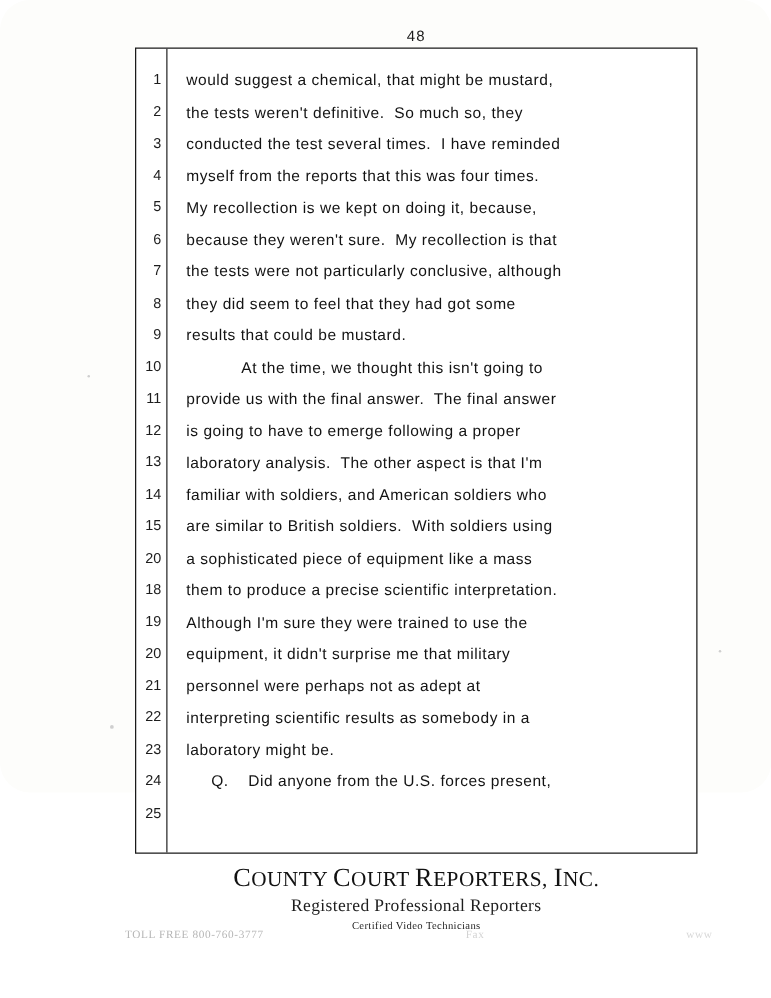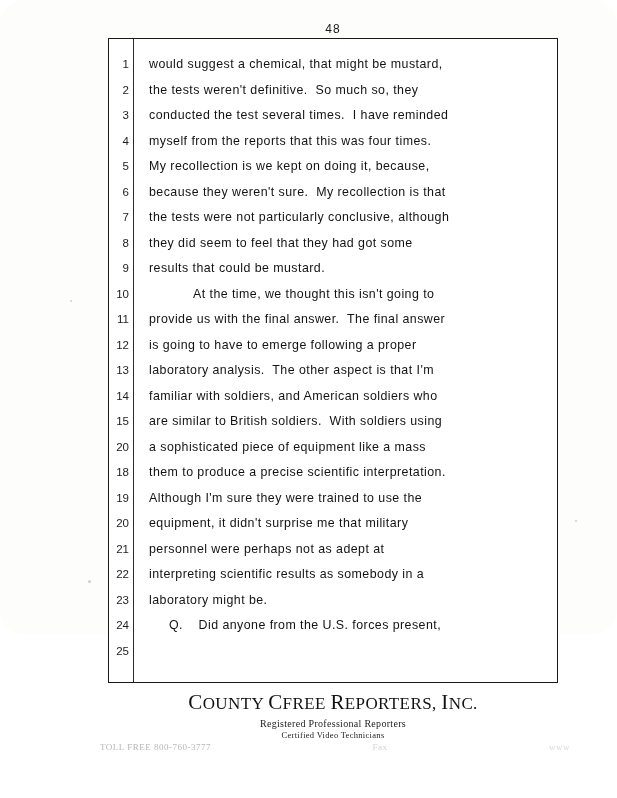--- a/index.html
+++ b/index.html
@@ -116,21 +116,21 @@
     font-size: 17px;
     color: #121212;
     letter-spacing: 0.4px;
   }
   .firm .sc {
     font-size: 21px;
   }
 
   .firm-sub1 {
     font-family: "Liberation Serif", serif;
-    font-size: 10px;
+    font-size: 14px;
     color: #1d1d1d;
     margin-top: 3px;
     letter-spacing: 0.3px;
     text-align: center;
   }
   .firm-sub2 {
     font-family: "Liberation Serif", serif;
     font-size: 8.5px;
     color: #1d1d1d;
     margin-top: 1px;
@@ -270,21 +270,21 @@
         <div class="linetext indent-small">Q.    Did anyone from the U.S. forces present,</div>
       </div>
       <div class="line">
         <div class="lineno">25</div>
       </div>
 
     </div>
   </div>
 
   <div class="footer">
-    <div class="firm"><span class="sc">C</span><span>OUNTY </span><span class="sc">C</span><span>FREE </span><span class="sc">R</span><span>EPORTERS, </span><span class="sc">I</span><span>NC.</span></div>
+    <div class="firm"><span class="sc">C</span><span>OUNTY </span><span class="sc">C</span><span>OURT </span><span class="sc">R</span><span>EPORTERS, </span><span class="sc">I</span><span>NC.</span></div>
     <div class="firm-sub1">Registered Professional Reporters</div>
     <div class="firm-sub2">Certified Video Technicians</div>
   </div>
 
   <div class="footer-faded">
     <span>TOLL FREE  800-760-3777</span>
     <span class="faded-mid">Fax</span>
     <span class="faded-right">www</span>
   </div>
 

